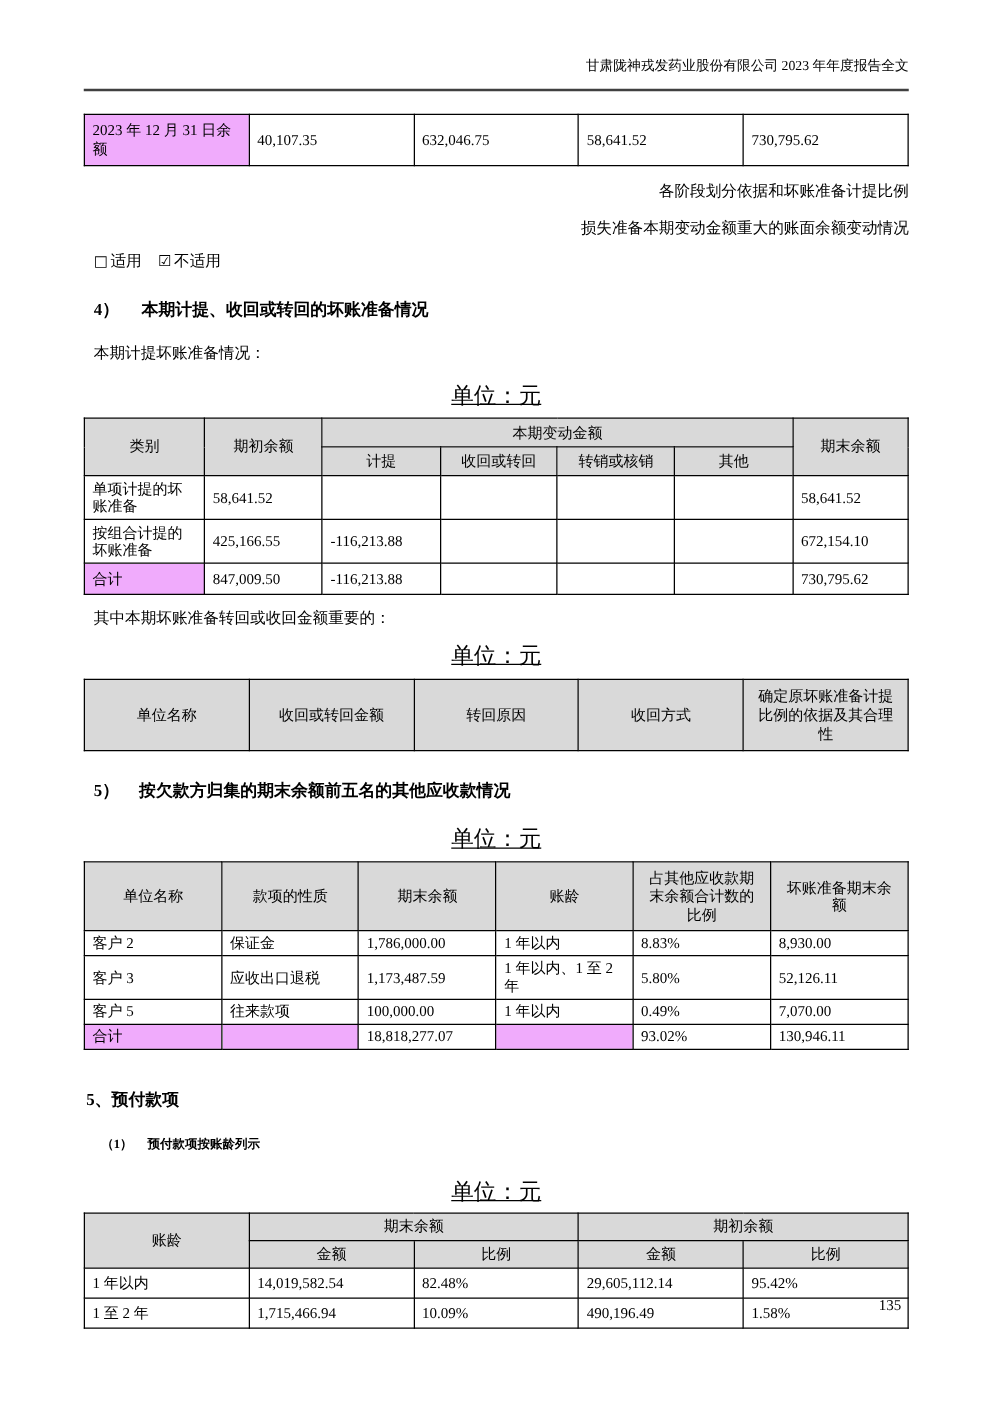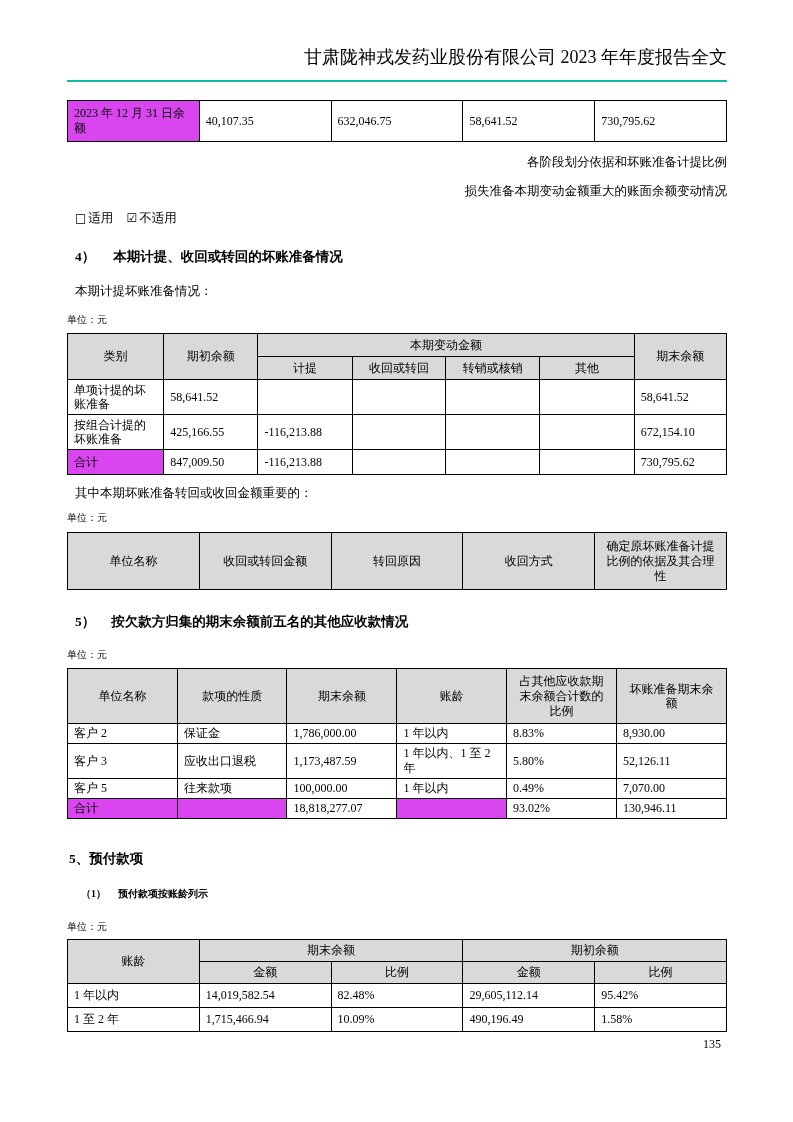--- a/index.html
+++ b/index.html
@@ -7,40 +7,40 @@
     position:relative;
     width:793px;height:1122px;
     box-sizing:border-box;
     padding:45px 66px 0 67px;
     font-family:"Liberation Serif","DejaVu Serif",serif;
     color:#000;
     overflow:hidden;
   }
   .hdr{
     text-align:right;
-    font-size:18px;
+    font-size:11px;
     padding-bottom:11px;
-    border-bottom:2px solid #14b8a6;
+    border-bottom:2px solid #404040;
   }
   table{width:100%;border-collapse:collapse;table-layout:fixed;font-size:12px;}
   td,th{border:1px solid #000;padding:2px 6px;line-height:1.22;vertical-align:middle;font-weight:normal;overflow:hidden;}
   th{background:#d9d9d9;text-align:center;}
-  .gray{background:#d946ef;}
+  .gray{background:#f0abfc;}
   .num{text-align:left;}
   .lft{text-align:left;}
   .t1{margin-top:18px;}
   .t1 td{height:36px;}
   .para{font-size:12.5px;margin:13px 0 0 8px;line-height:1.25;text-align:right;}
   .chk{font-size:12.5px;margin:11px 0 0 8px;}
   .chk .box{font-family:"DejaVu Sans",sans-serif;font-size:12px;margin-right:2px;}
   .chk .item2{margin-left:10px;}
   .h4{font-size:13.5px;font-weight:bold;margin:21px 0 0 8px;}
   .h4 .no{margin-right:18px;}
   .intro{font-size:12.5px;margin:17px 0 0 8px;}
-  .unit{font-size:10px;text-align:left;margin-top:13px;}
+  .unit{font-size:18px;text-align:center;margin-top:13px;text-decoration:underline;}
   .t2{margin-top:6px;}
   .t2 th{height:18px;}
   .t2 .h2l td{height:30px;}
   .t2 .h1l td{height:20px;}
   .note{font-size:12.5px;margin:10px 0 0 8px;}
   .unit2{margin-top:9px;}
   .t3{margin-top:7px;}
   .t3 th{height:52px;padding:2px 8px;}
   .h5{font-size:13.5px;font-weight:bold;margin:23px 0 0 8px;}
   .h5 .no{margin-right:16px;}

